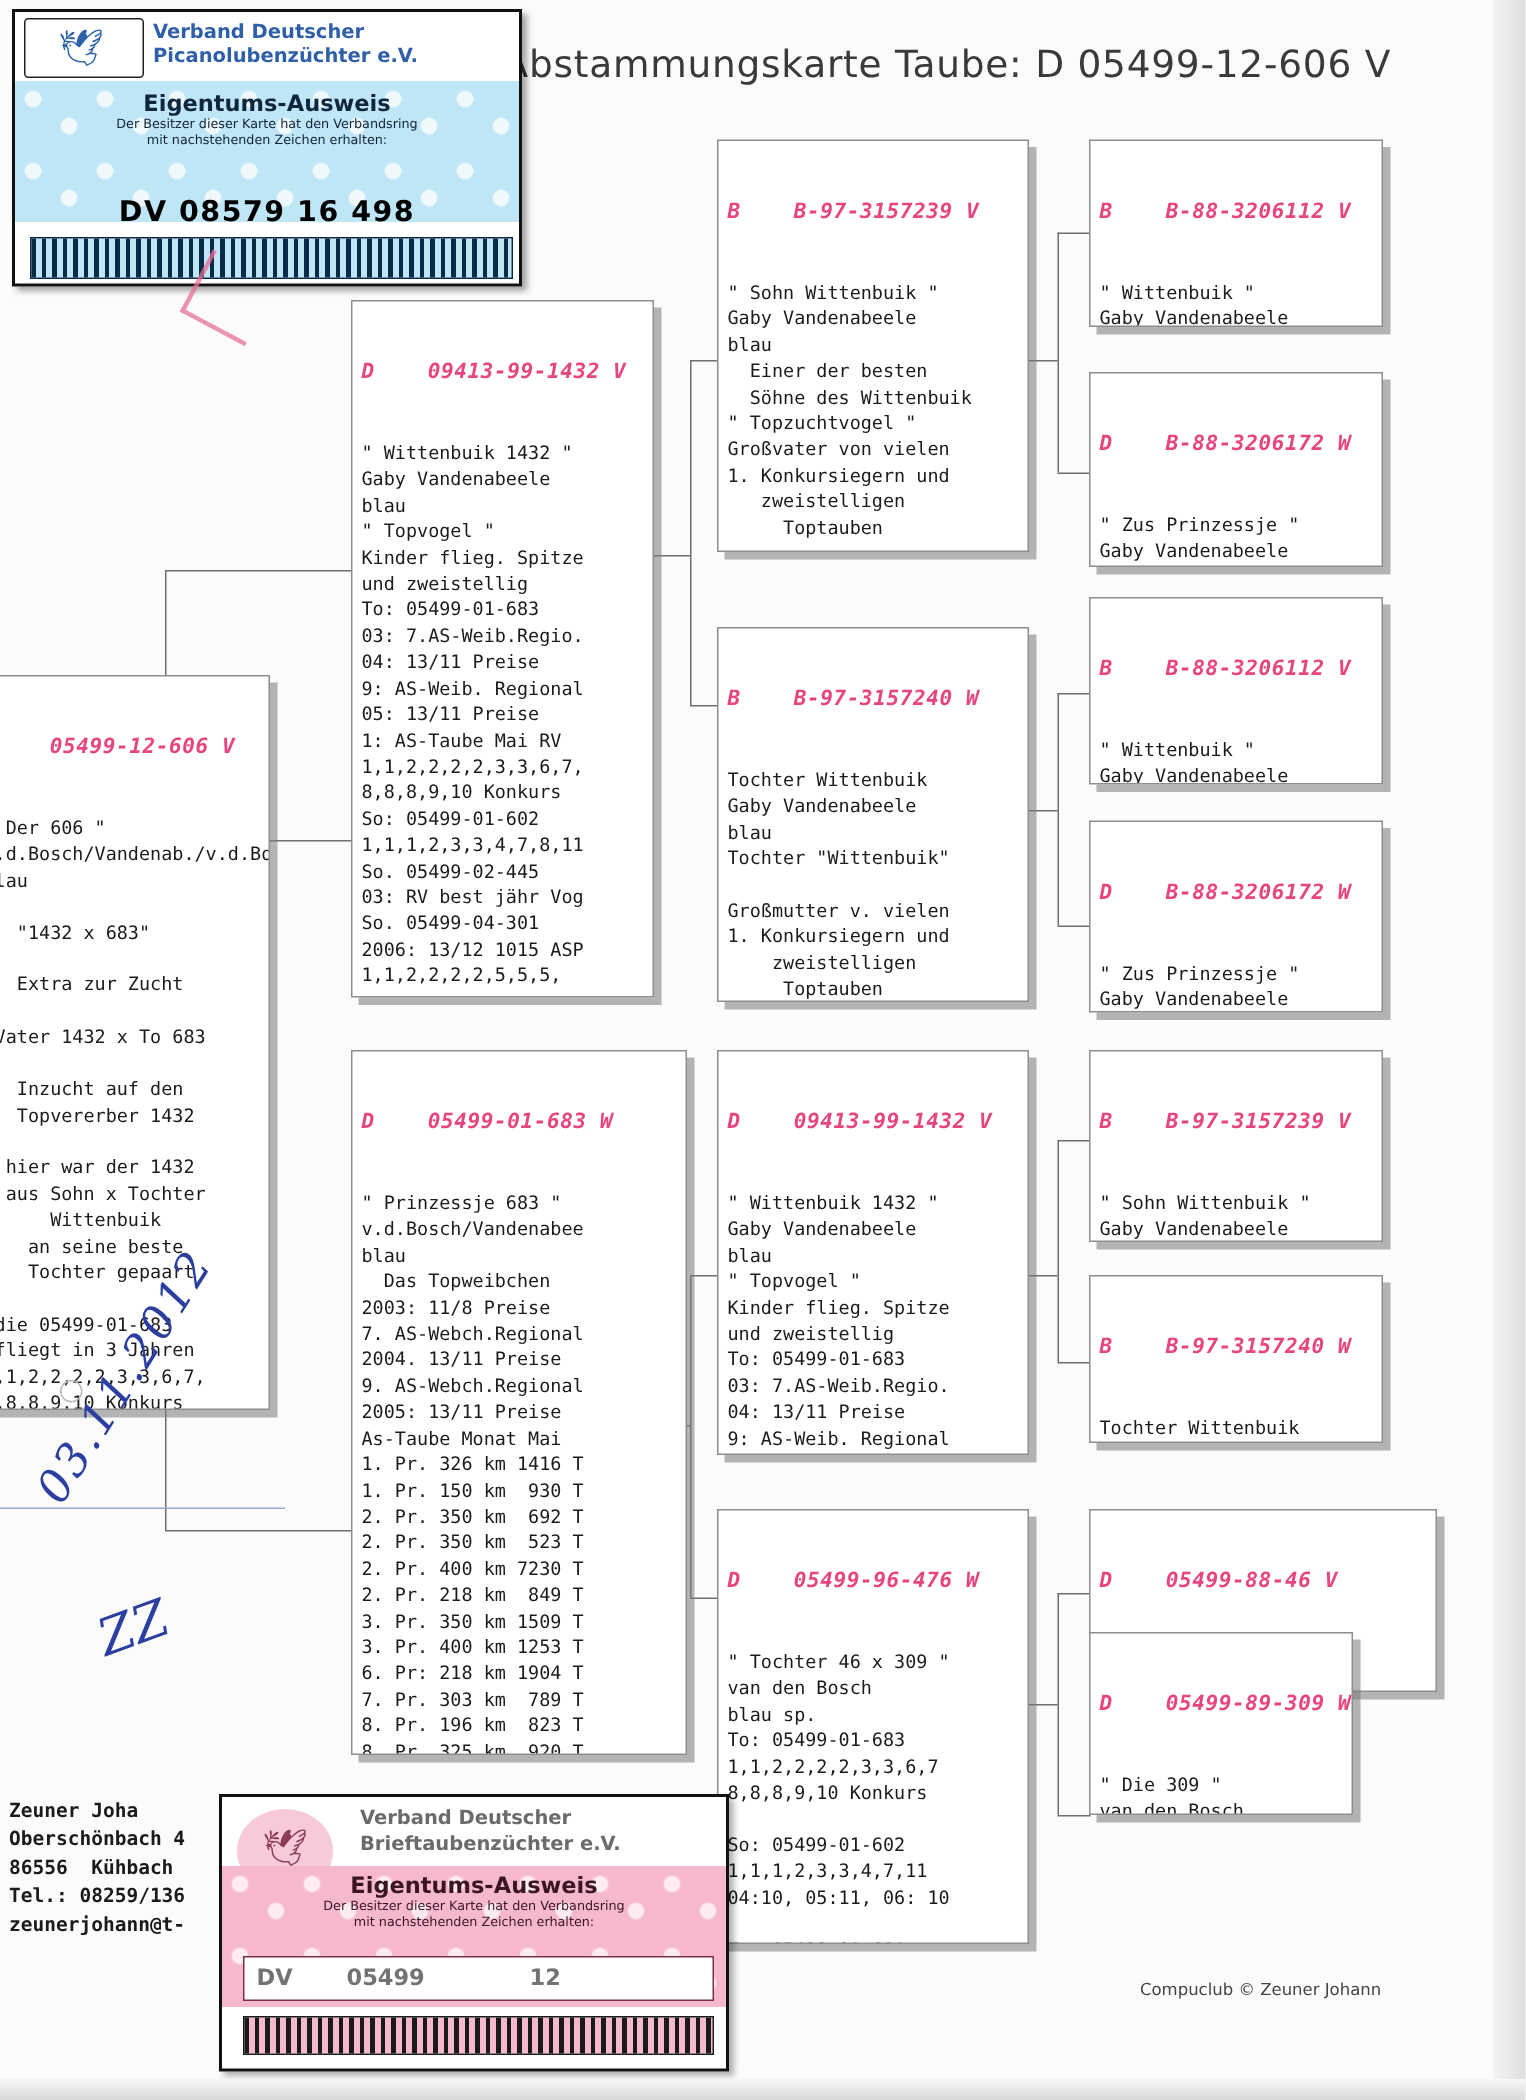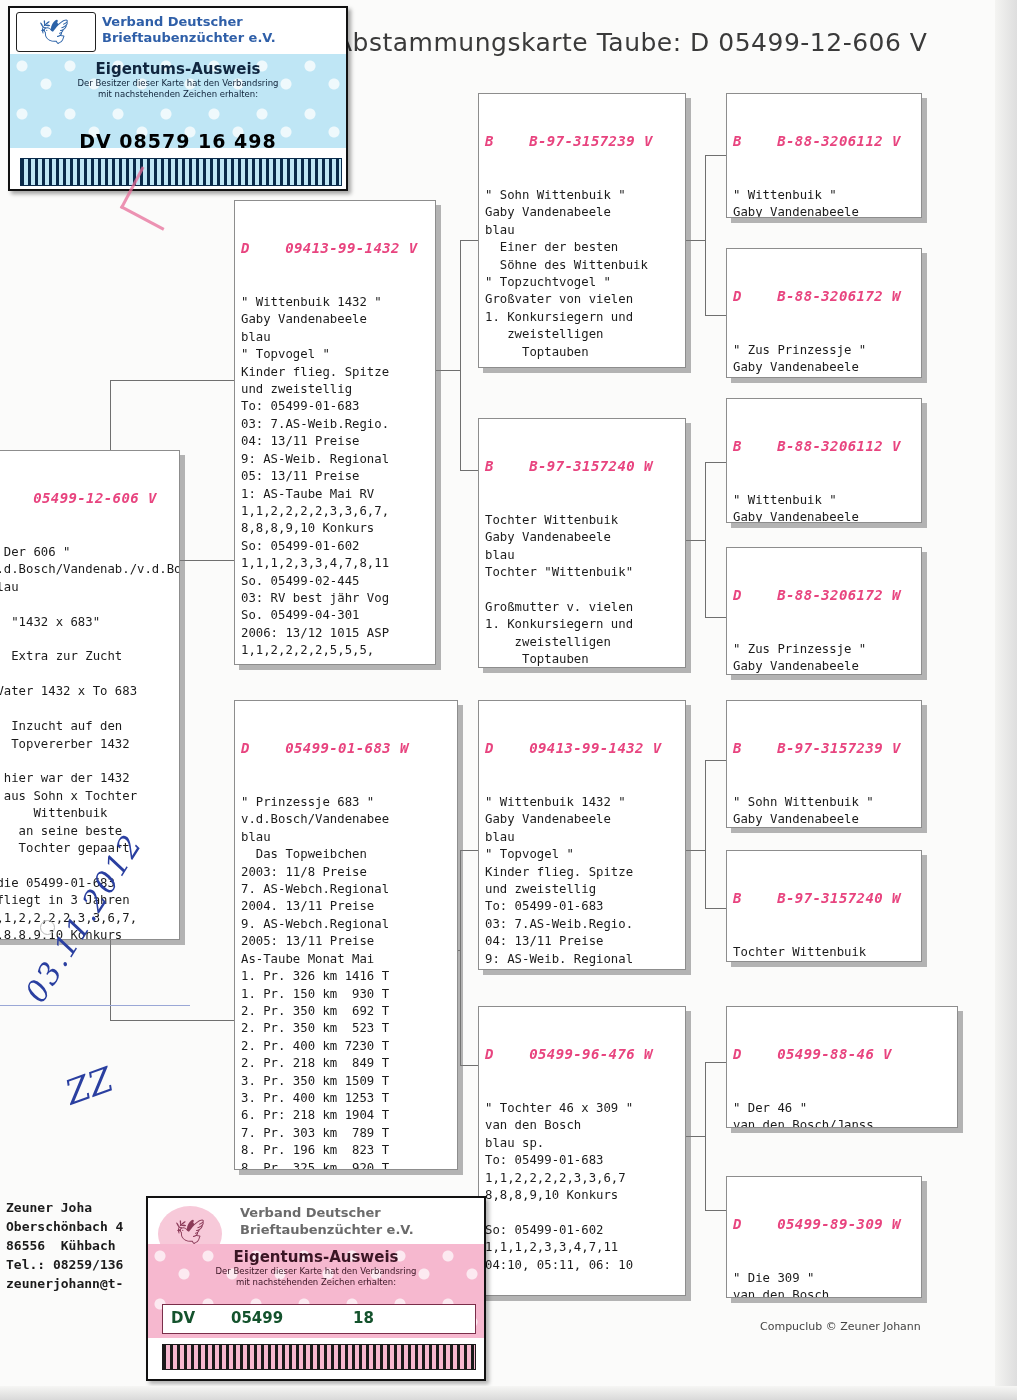--- a/index.html
+++ b/index.html
@@ -147,21 +147,21 @@
   }
   .card2 .eigsub{
     position:absolute;left:0;top:68px;width:100%;text-align:center;
     font-family:"DejaVu Sans", sans-serif;font-size:8.5px;line-height:11px;color:#3a1524;
   }
   .card2 .numrow{
     position:absolute;left:14px;top:106px;width:312px;height:28px;
     border:1px solid #7a2e4a;background:#fff;
   }
   .card2 .numrow span{
-    position:absolute;top:4px;font-family:"DejaVu Sans", sans-serif;font-weight:bold;font-size:15px;color:#14532d;
+    position:absolute;top:4px;font-family:"DejaVu Sans", sans-serif;font-weight:bold;font-size:15px;color:#737373;
   }
   .card2 .n1{left:8px;}
   .card2 .n2{left:68px;}
   .card2 .n3{left:190px;font-size:12px;top:6px;}
   .card2 .n4{left:246px;margin-top:40px;}
   .card2 .barcode{
     position:absolute;left:14px;top:146px;width:312px;height:24px;
     background:repeating-linear-gradient(90deg,#1a1a1a 0 3px,#f6b8cf 3px 7px);
     border:1px solid #1a1a1a;
   }
@@ -434,37 +434,37 @@
 
   <div class="box" style="left:726px;top:1006px;width:232px;height:122px;">
     <div class="hdr">D    05499-88-46 V</div>
     <div class="body">" Der 46 "
 van den Bosch/Janss.
 Blau
 Der Top- Zuchtvogel
 über 100 Kinder,</div>
   </div>
 
-  <div class="box" style="left:726px;top:1176px;width:196px;height:122px;">
+  <div class="box" style="left:726px;top:1088px;width:176px;height:122px;">
     <div class="hdr">D    05499-89-309 W</div>
     <div class="body">" Die 309 "
 van den Bosch
 blau
 Die Topvererberin
 über 100 Kinder,</div>
   </div>
 
   <div class="card1">
     <div class="c1top">
       <div class="logo">
         <div class="bird">🕊</div>
       </div>
       <div class="vdbtitle">
         <div>Verband Deutscher</div>
-        <div>Briefta­ubenzüchter e.V.</div>
+        <div>Picanol­ubenzüchter e.V.</div>
       </div>
     </div>
     <div class="band"></div>
     <div class="eig">Eigentums-Ausweis</div>
     <div class="eigsub">
       <div>Der Besitzer dieser Karte hat den Verbandsring</div>
       <div>mit nachstehenden Zeichen erhalten:</div>
     </div>
     <div class="dvnum">DV 08579 16   498</div>
     <div class="barcode"></div>
@@ -495,21 +495,21 @@
     </div>
     <div class="band"></div>
     <div class="eig">Eigentums-Ausweis</div>
     <div class="eigsub">
       <div>Der Besitzer dieser Karte hat den Verbandsring</div>
       <div>mit nachstehenden Zeichen erhalten:</div>
     </div>
     <div class="numrow">
       <span class="n1">DV</span>
       <span class="n2">05499</span>
-      <span class="n3">18</span>
+      <span class="n3">12</span>
       <span class="n4">606</span>
     </div>
     <div class="barcode"></div>
   </div>
 
   <div class="footer">Compuclub © Zeuner Johann</div>
 
 </div>
 
 </body></html>

